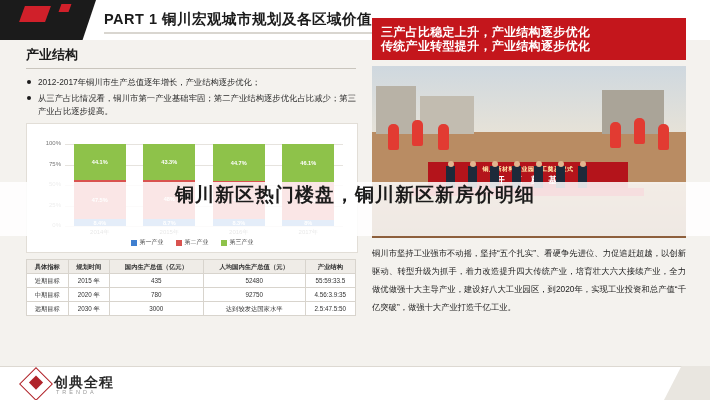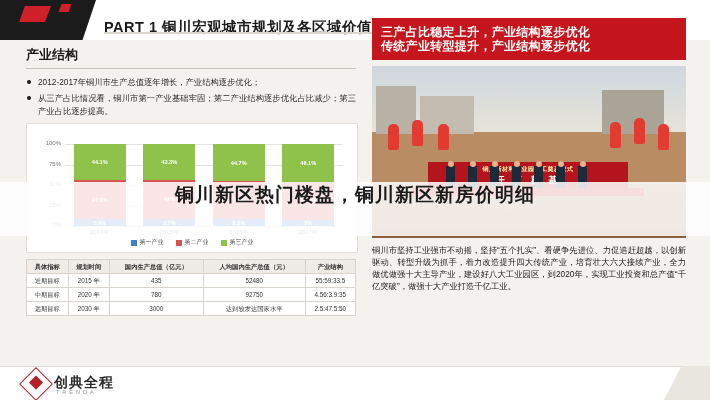--- a/index.html
+++ b/index.html
@@ -27,21 +27,21 @@
   }
   .hdr-red1{
     position:absolute;left:22px;top:6px;width:26px;height:16px;
     background:#d0202a;transform:skewX(-20deg);
   }
   .hdr-red2{
     position:absolute;left:60px;top:4px;width:10px;height:8px;
     background:#d0202a;transform:skewX(-20deg);
   }
   .hdr-title{
-    position:absolute;left:104px;top:18px;
+    position:absolute;left:104px;top:10px;
     font-size:14.5px;font-weight:bold;color:#1b1b1b;
     letter-spacing:.5px;
   }
   .hdr-line{
     position:absolute;left:104px;top:32px;width:330px;height:2px;
     background:#d9d6d0;
   }
   
   .left{
     position:absolute;left:26px;top:46px;width:330px;
@@ -152,21 +152,21 @@
     position:absolute;left:56px;top:108px;width:200px;text-align:center;
     color:#fff;font-size:9px;font-weight:bold;letter-spacing:3px;
   }
   .balloon{position:absolute;width:11px;height:26px;background:#e23b32;
     border-radius:5px 5px 2px 2px;}
   .person{position:absolute;top:100px;width:9px;height:22px;background:#1d2a3a;}
   .person:after{content:"";position:absolute;left:1.5px;top:-5px;
     width:6px;height:6px;border-radius:50%;background:#e0b58f;}
   .carpet{position:absolute;left:40px;top:122px;width:232px;height:8px;background:#c01b21;}
   .cap-text{
-    margin-top:6px;width:314px;font-size:8.3px;line-height:12px;
+    margin-top:6px;width:314px;font-size:8.3px;line-height:18px;
     color:#1b1b1b;text-align:justify;
   }
   
   .overlay{
     position:absolute;left:0;top:182px;width:710px;height:54px;
     background:rgba(255,255,255,0.86);
     display:flex;align-items:flex-start;justify-content:center;
   }
   .overlay span{
     font-size:19px;font-weight:bold;color:#1b1b1b;letter-spacing:1px;

